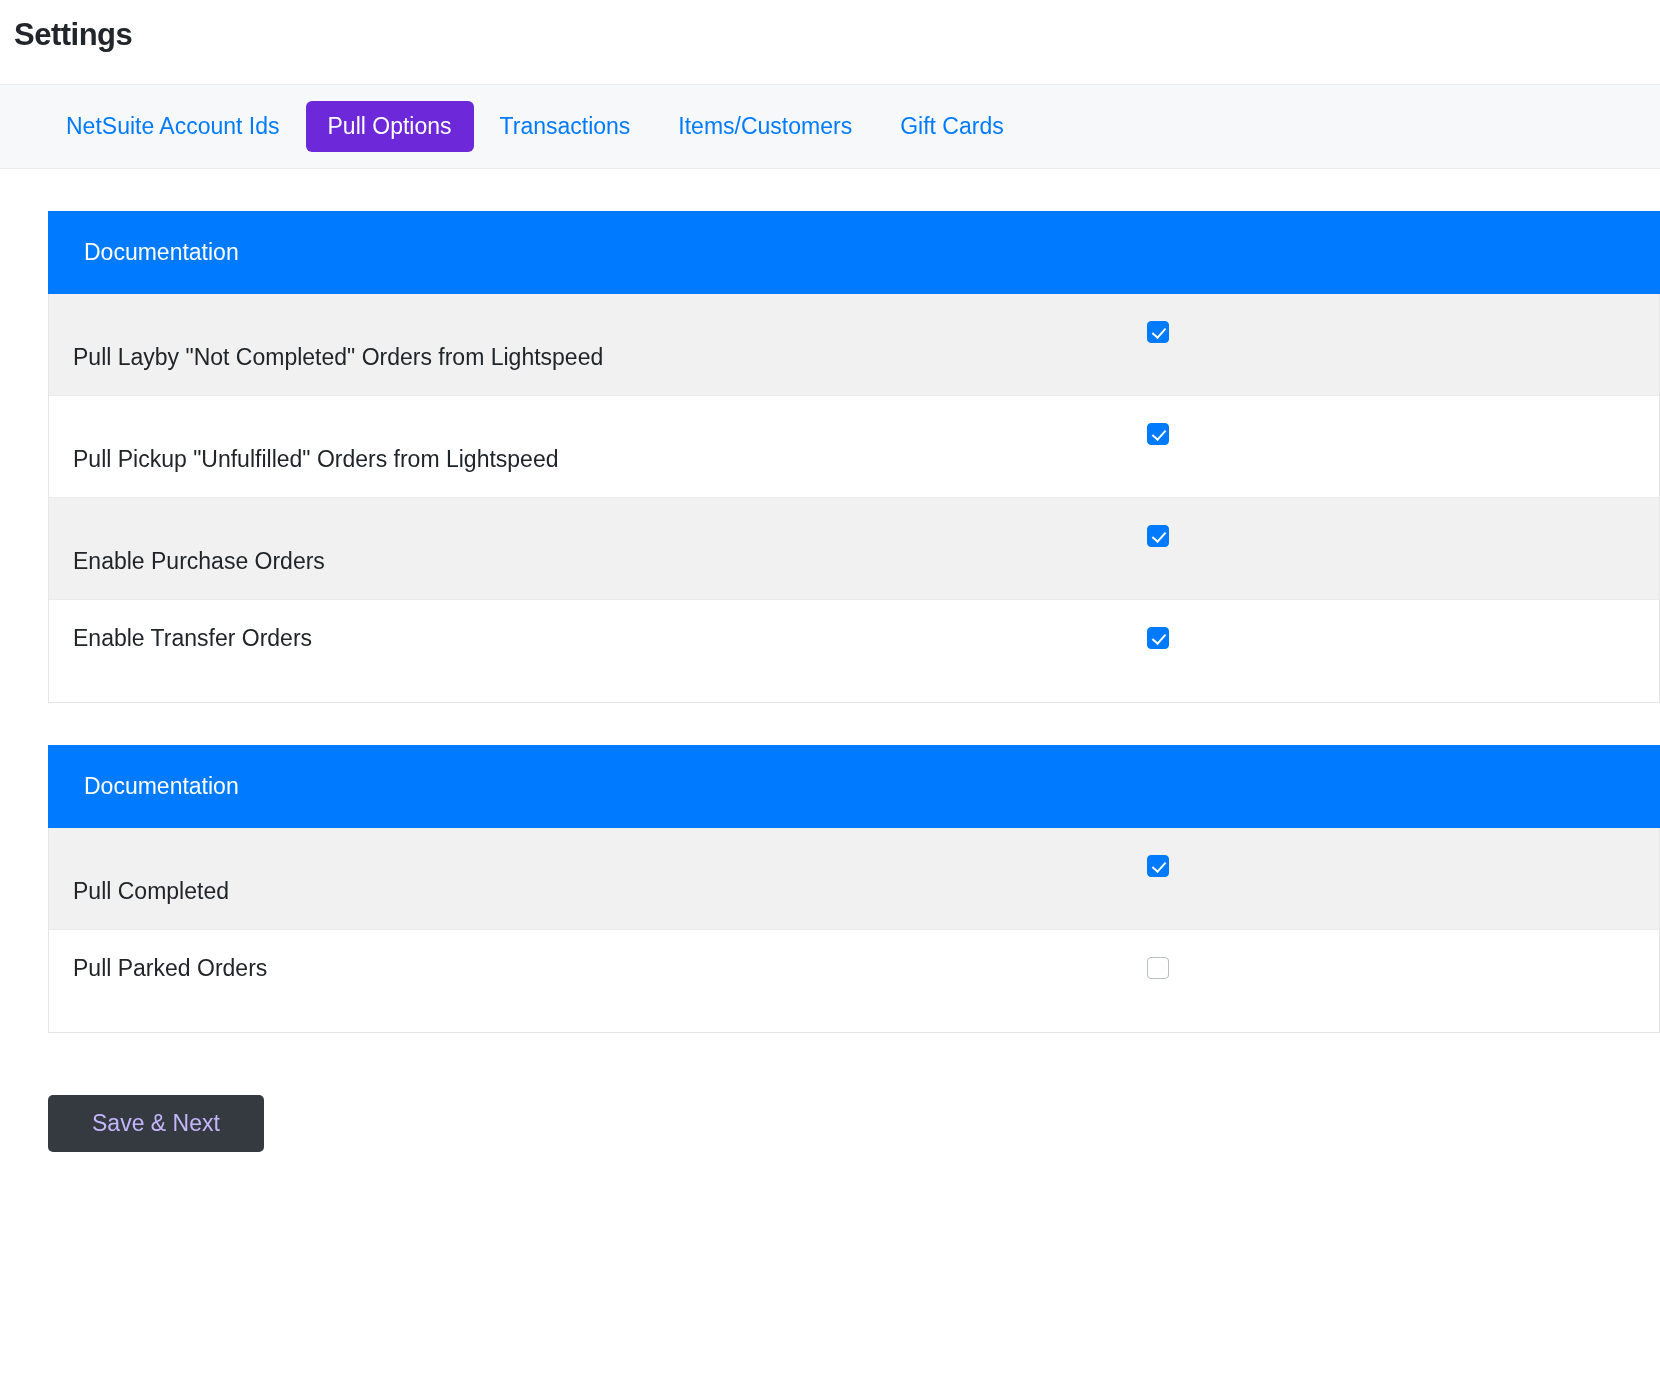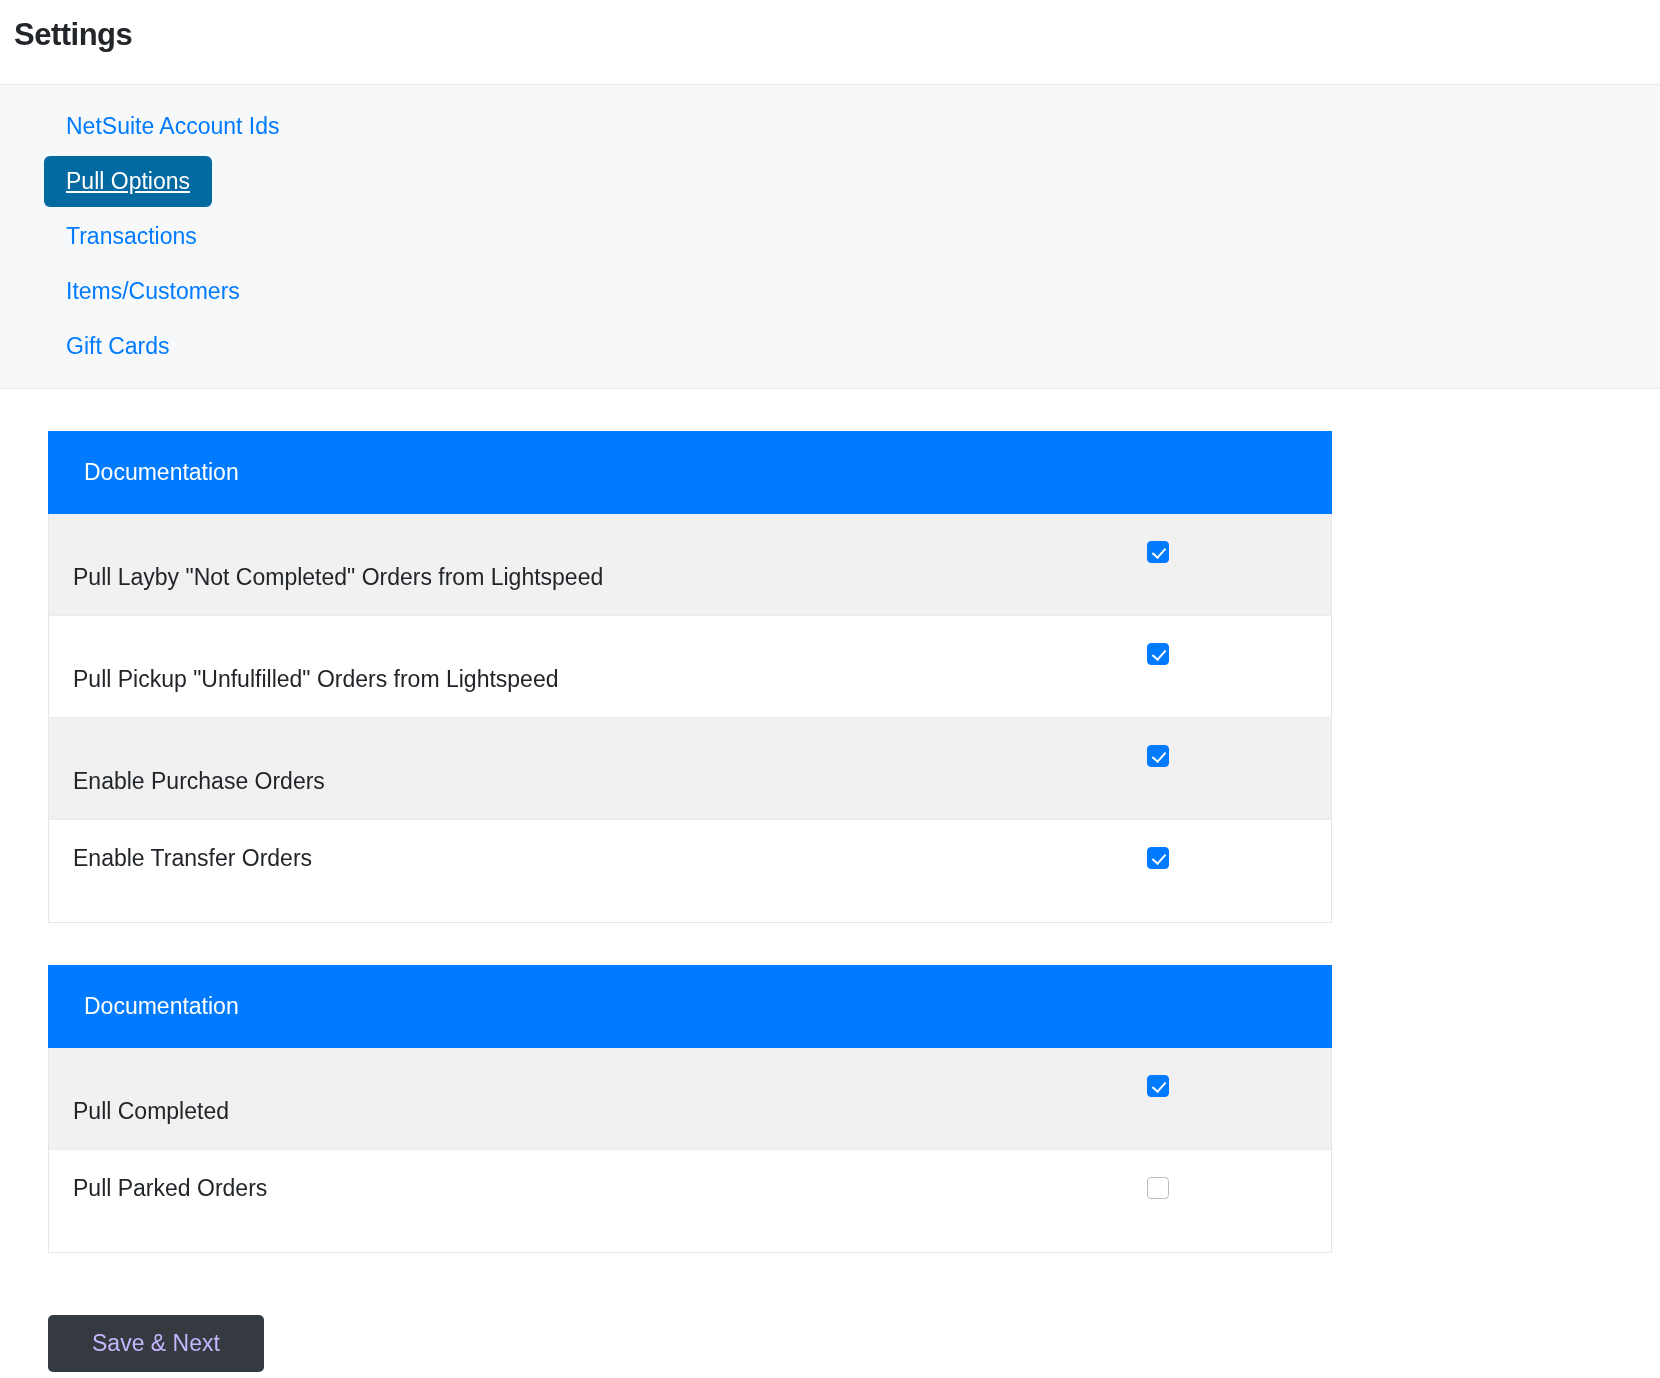--- a/index.html
+++ b/index.html
@@ -28,44 +28,42 @@
   .tabbar {
     margin-top: 32px;
     background: #f7f8f9;
     border-top: 1px solid #e9ecef;
     border-bottom: 1px solid #e9ecef;
     padding: 16px 0 16px 0;
     display: flex;
     align-items: flex-start;
     gap: 4px;
     padding-left: 44px;
-    flex-direction: column;
   }
   .tab {
     font-size: 23px;
     color: #007bff;
     padding: 14px 22px;
     border-radius: 6px;
     cursor: pointer;
     white-space: nowrap;
     line-height: 1;
   }
   .tab.active {
-    background: #0369a1;
+    background: #6d28d9;
     color: #ffffff;
-    text-decoration: underline;
   }
 
   .content {
     padding: 0 0 0 0;
   }
 
   .panel {
     margin: 42px 0 0 48px;
-    width: 1284px;
+    width: 1612px;
   }
   .panel-header {
     background: #007bff;
     color: #ffffff;
     font-size: 23px;
     padding: 30px 0 30px 36px;
     line-height: 1;
   }
   .panel-body {
     border: 1px solid #e6e6e6;

